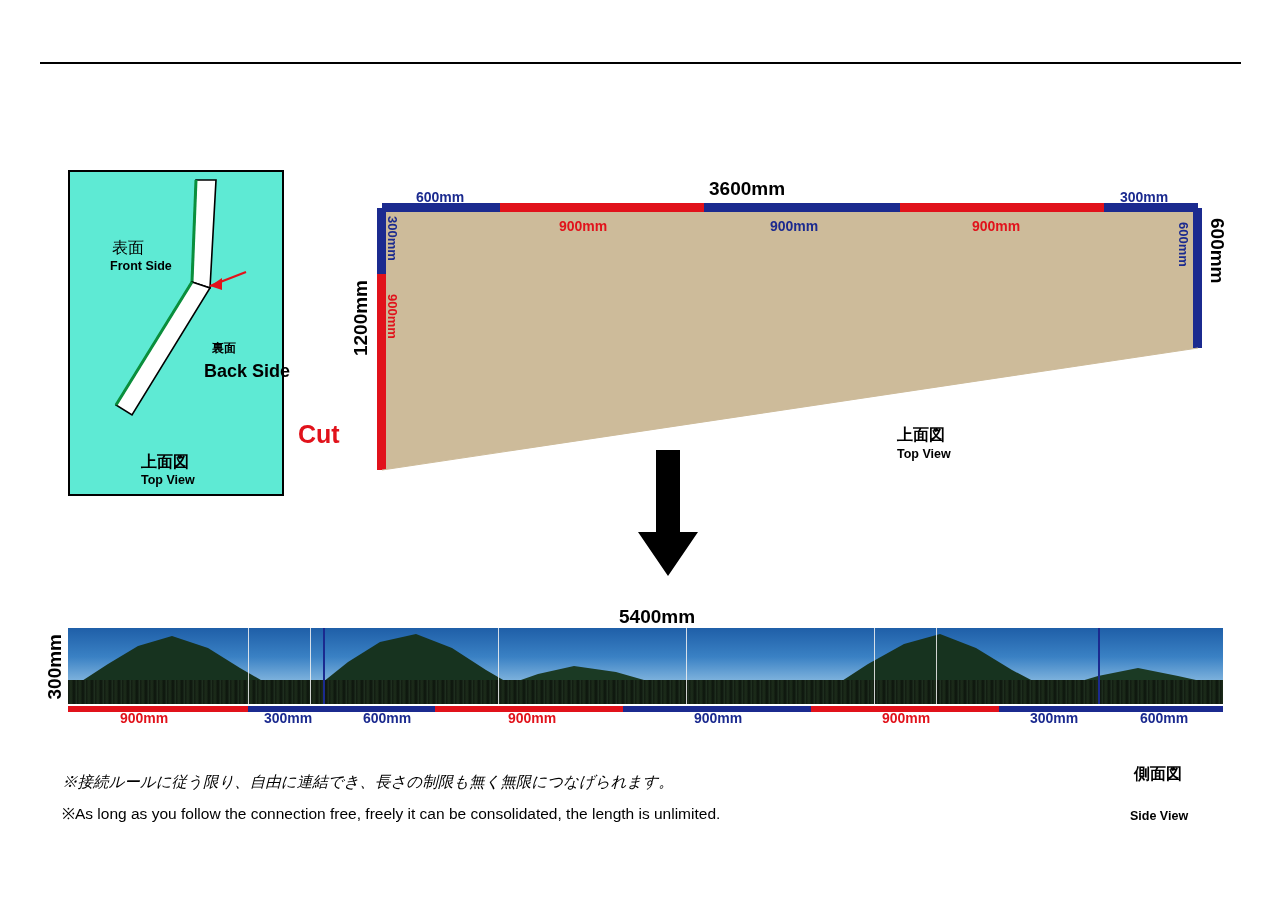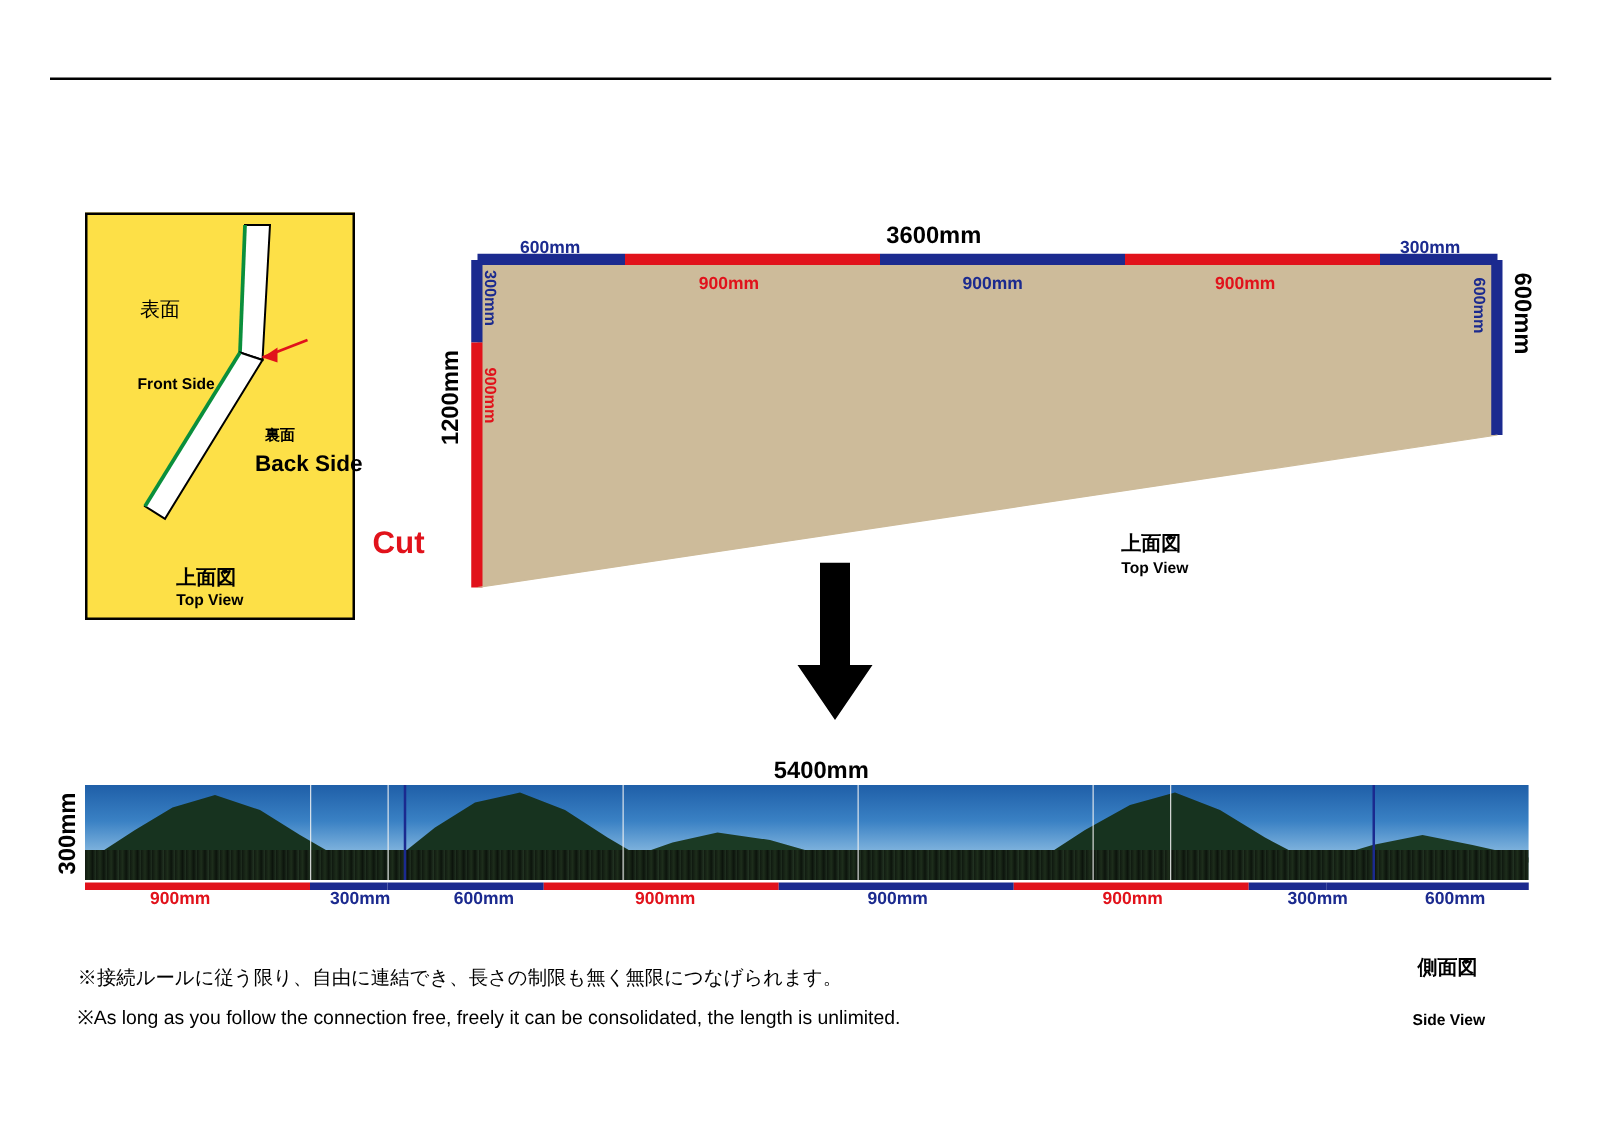--- a/index.html
+++ b/index.html
@@ -31,24 +31,24 @@
   }
   .sub{
     position:absolute;left:42px;width:1200px;font-size:13.5px;line-height:1.45;
   }
   .sub-jp{top:70px;}
   .sub-en{top:93px;}
 
   
   .cutbox{
     position:absolute;left:68px;top:170px;width:212px;height:322px;
-    border:2px solid #000;background:#fde047;
+    border:2px solid #000;background:#5eead4;
   }
   .cut-label-jp{position:absolute;left:112px;top:238px;font-size:16px;font-weight:normal;}
-  .cut-label-en{position:absolute;left:110px;top:259px;font-size:12.5px;font-weight:bold;margin-top:41px;}
+  .cut-label-en{position:absolute;left:110px;top:259px;font-size:12.5px;font-weight:bold;}
   .back-label-jp{position:absolute;left:212px;top:340px;font-size:12px;font-weight:bold;}
   .back-label-en{position:absolute;left:204px;top:361px;font-size:18px;font-weight:bold;}
   .cut-word{position:absolute;left:228px;top:248px;font-size:25px;font-weight:bold;color:#e1121b;}
   .topview-jp{position:absolute;left:141px;top:452px;font-size:16px;font-weight:bold;}
   .topview-en{position:absolute;left:141px;top:473px;font-size:12.5px;font-weight:bold;}
 
   
   .topview-wrap{position:absolute;left:360px;top:170px;width:880px;height:330px;}
 
   .lbl{position:absolute;font-weight:bold;white-space:nowrap;}
@@ -69,21 +69,21 @@
      background:repeating-linear-gradient(90deg,#101a10 0px,#1d2d1b 3px,#0c140c 6px,#223322 9px);}
   .sv-seam{position:absolute;top:0;bottom:0;width:1px;background:#f2f2f2;opacity:.85;}
   .sv-setline{position:absolute;top:-16px;bottom:-12px;width:2px;background:#1b2a8f;}
 
   .dimbar{position:absolute;height:6px;}
   .dimbar.red{background:#e1121b;}
   .dimbar.blue{background:#1b2a8f;}
 
   
   .note{position:absolute;left:62px;font-size:15.5px;}
-  .note1{top:772px;}
+  .note1{top:772px;font-style:italic;}
   .note2{top:802px;}
   .sideview-jp{position:absolute;left:1134px;top:764px;font-size:16px;font-weight:bold;}
   .sideview-en{position:absolute;left:1130px;top:786px;font-size:12.5px;font-weight:bold;margin-top:23px;}
 </style>
 </head>
 <body>
 
 <div class="sheet">
 
   <div class="rule"></div>

